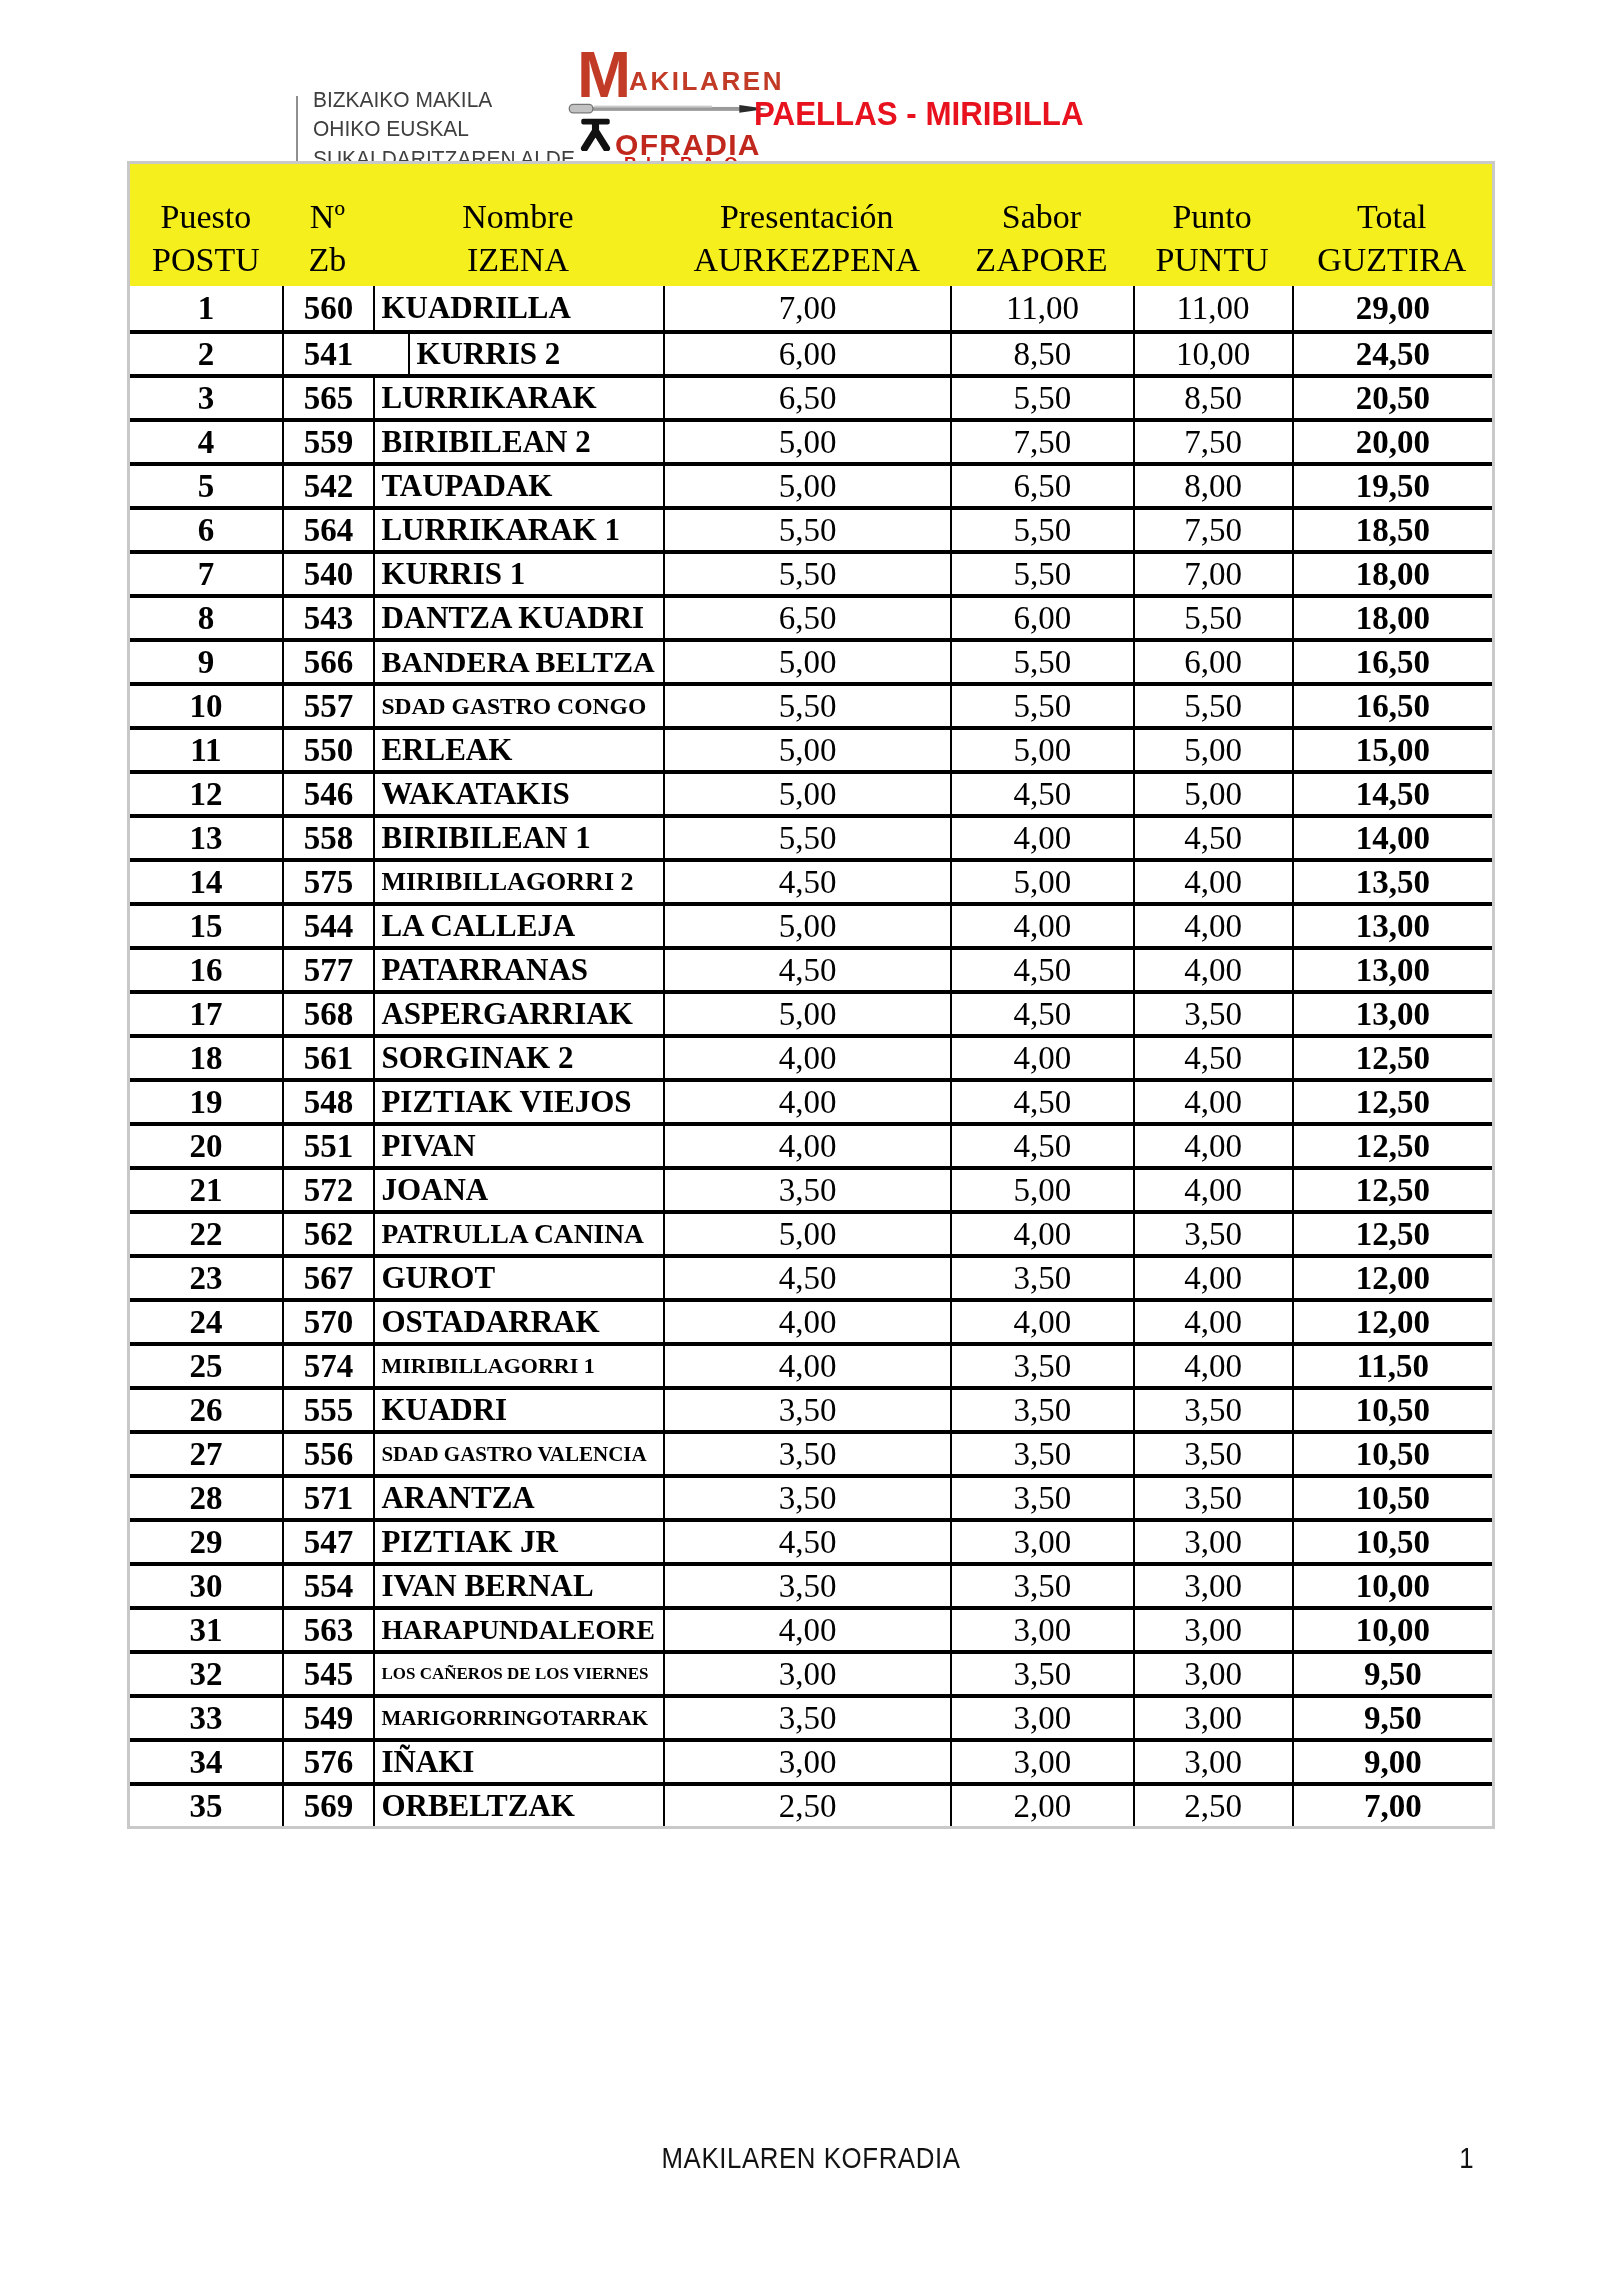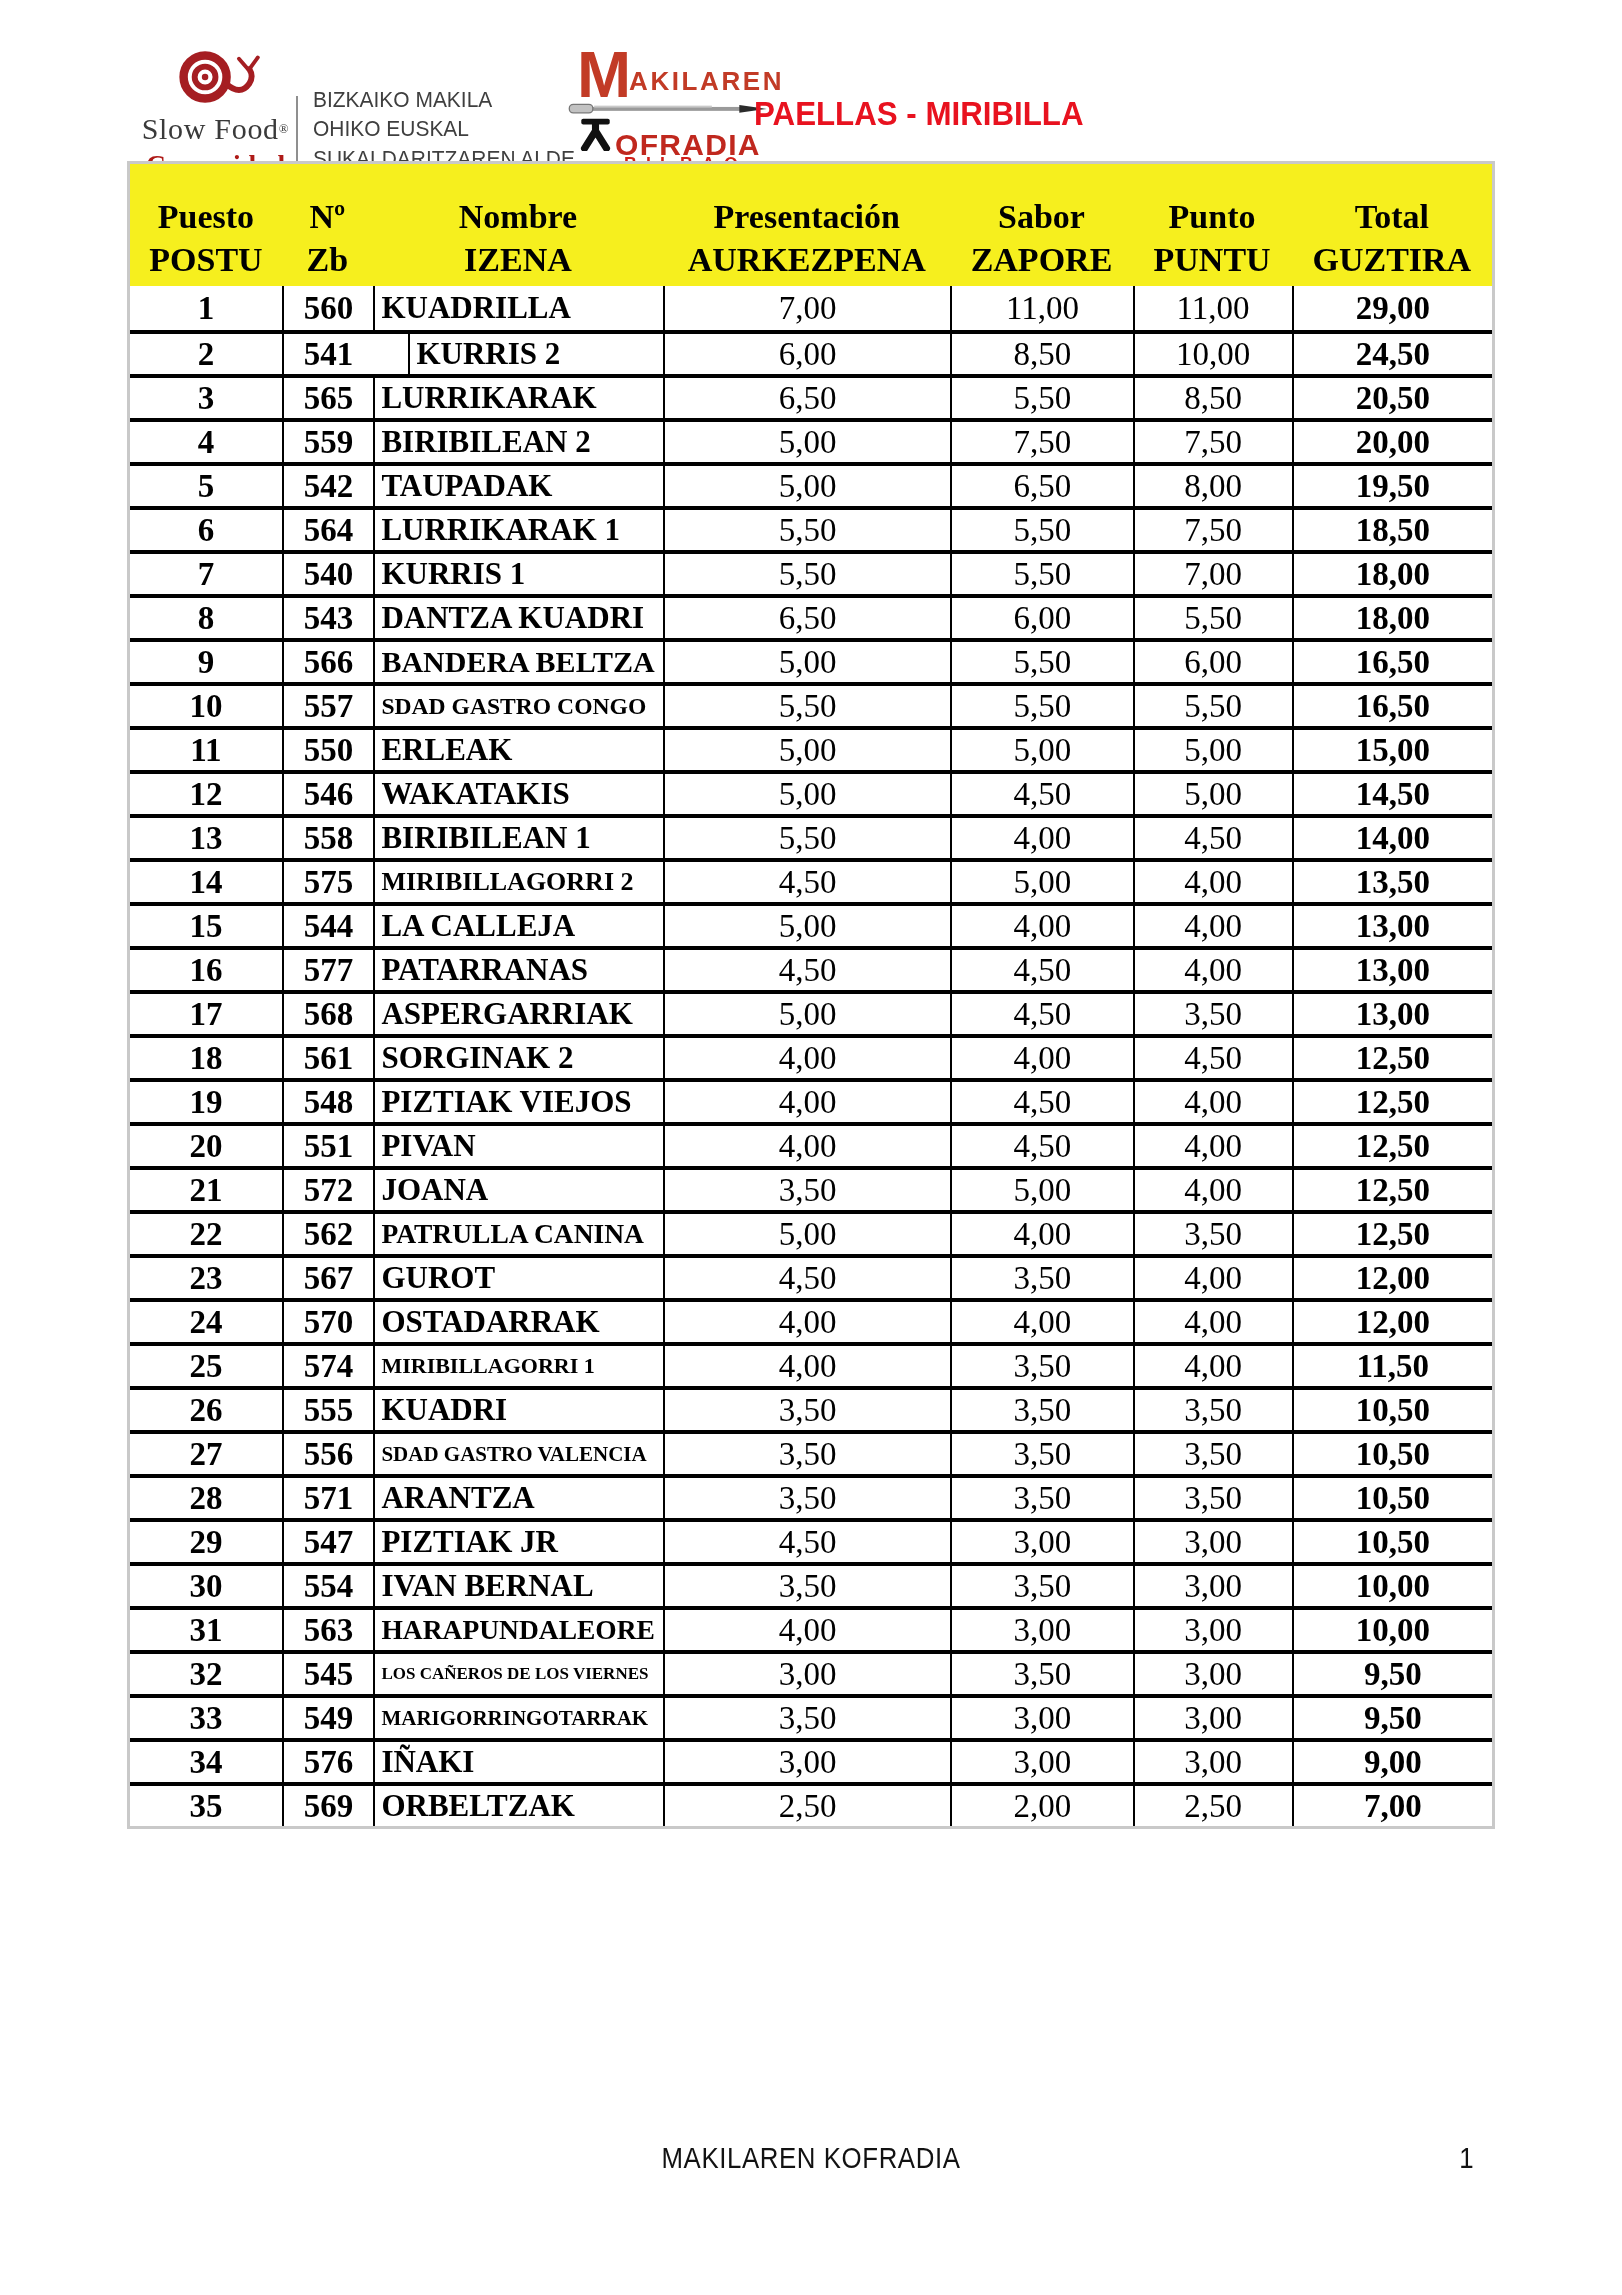--- a/index.html
+++ b/index.html
@@ -31,53 +31,41 @@
   .event-title{position:absolute;left:754px;top:94px;font-family:"Liberation Sans",sans-serif;
                font-size:34px;font-weight:bold;color:#e8121f;white-space:nowrap;
                transform:scaleX(0.92);transform-origin:left top;}
 
   
   .score-table{position:absolute;left:127px;top:161px;width:1362px;border:3.9px solid #c9c9c9;
                --cols:232fr 139fr 443fr 439fr 278fr 243fr 306fr;}
   .thead{display:grid;grid-template-columns:var(--cols);background:#f6ef1e;height:122px;
          box-sizing:border-box;align-items:end;padding-bottom:5.2px;}
   .th{display:flex;flex-direction:column;align-items:center;justify-content:center;
-      font-weight:bold;font-size:34px;line-height:43px;text-align:center;}
+      font-weight:normal;font-size:34px;line-height:43px;text-align:center;}
   .tr{display:grid;grid-template-columns:var(--cols);height:44px;box-sizing:border-box;}
   .tr + .tr{border-top:4.6px solid #000;}
   .td{display:flex;align-items:center;justify-content:center;font-size:33px;overflow:hidden;
       box-sizing:border-box;}
   .td:nth-child(n+2){border-left:2.6px solid #000;}
   .b{font-weight:bold;}
   .c-name{justify-content:flex-start;padding:0 6.5px;font-weight:bold;white-space:nowrap;}
 
   
   .footer-text{position:absolute;top:2141px;left:0;width:1622px;text-align:center;
                font-family:"Liberation Sans",sans-serif;font-size:30px;color:#121212;
                transform:scaleX(0.86);letter-spacing:0.7px;}
   .footer-page{position:absolute;top:2141px;left:1458px;font-family:"Liberation Sans",sans-serif;
                font-size:30px;color:#121212;transform:scaleX(0.86);}
 </style>
 </head>
 <body>
 
 <div class="page">
 
-  <div class="slowfood">
-    <svg class="sf-snail" width="99" height="68" viewBox="0 0 152 104">
-      <circle cx="60" cy="52" r="33" fill="none" stroke="#a51e22" stroke-width="13"></circle>
-      <circle cx="60" cy="52" r="16" fill="none" stroke="#a51e22" stroke-width="9"></circle>
-      <circle cx="60" cy="52" r="5" fill="#a51e22"></circle>
-      <path d="M92 62 Q114 82 128 62 Q135 51 128 40" fill="none" stroke="#a51e22" stroke-width="9" stroke-linecap="round"></path>
-      <path d="M128 40 L141 22" fill="none" stroke="#a51e22" stroke-width="6" stroke-linecap="round"></path>
-      <path d="M126 40 L112 24" fill="none" stroke="#a51e22" stroke-width="6" stroke-linecap="round"></path>
-    </svg>
-    <div class="sf-name"><span>Slow Food</span><span class="sf-reg">®</span></div>
-    <div class="sf-comunidad">Comunidad</div>
-  </div>
 
   <div class="logo-divider"></div>
 
   <div class="bizkaiko">
     <div>BIZKAIKO MAKILA</div>
     <div>OHIKO EUSKAL</div>
     <div>SUKALDARITZAREN ALDE</div>
   </div>
 
   <div class="makila">

